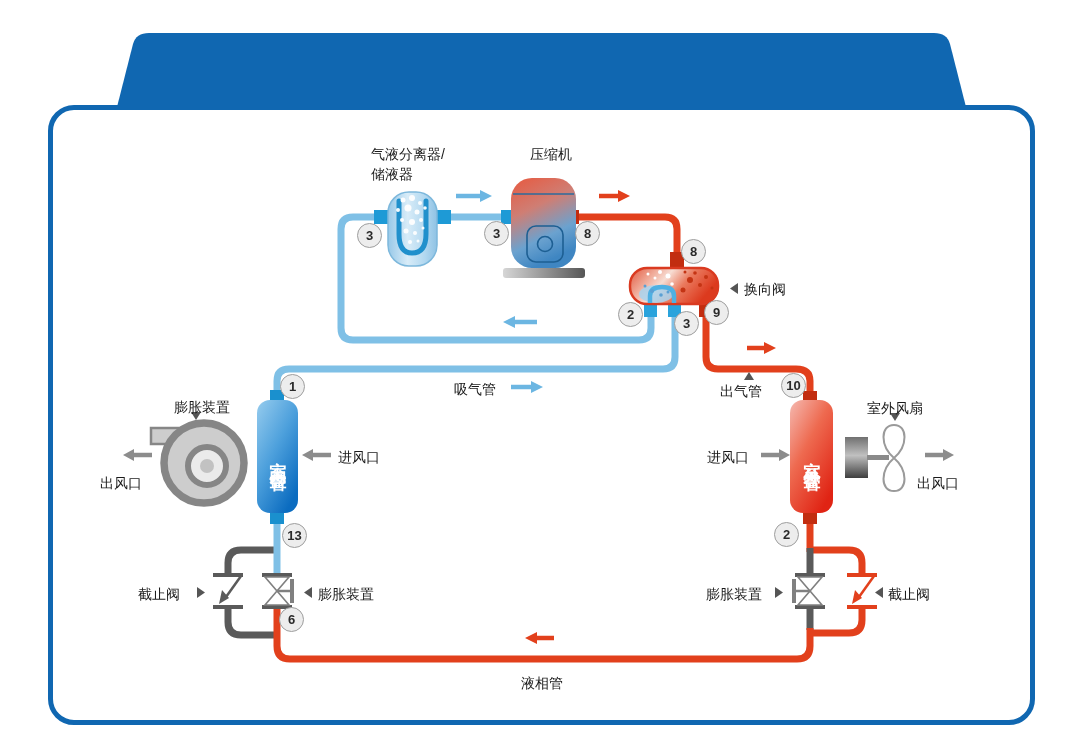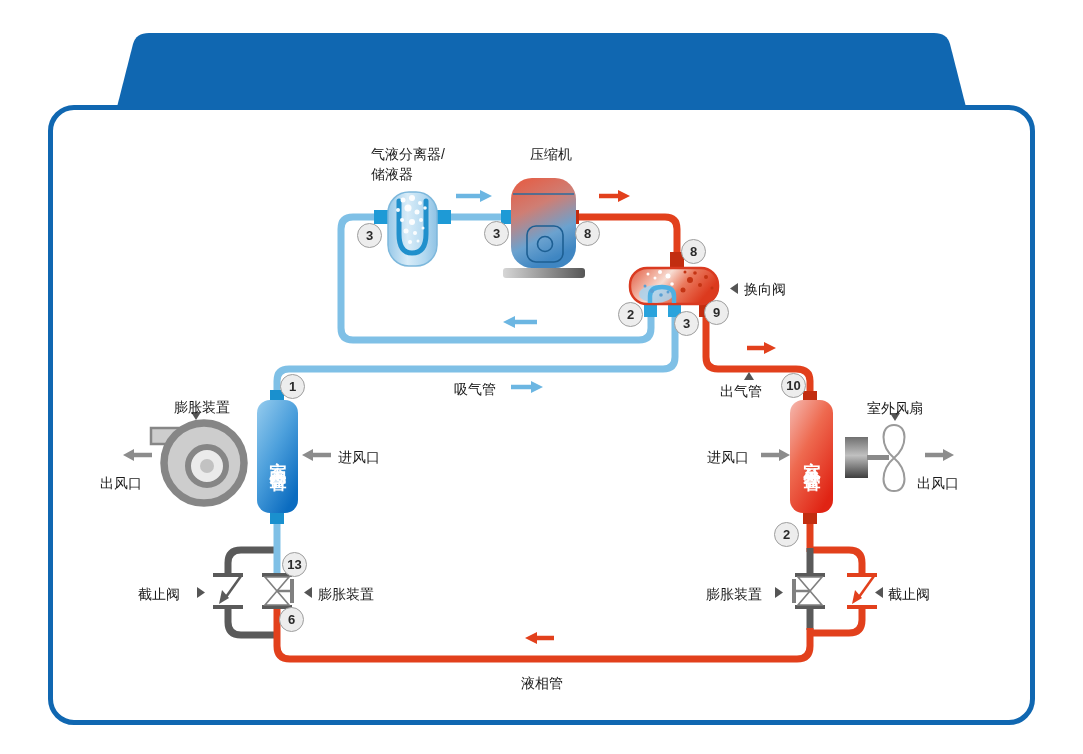--- a/index.html
+++ b/index.html
@@ -300,15 +300,15 @@
   <div class="badge" style="left:618px;top:302px;">2</div>
   <div class="badge" style="left:357px;top:223px;">3</div>
   <div class="badge" style="left:484px;top:221px;">3</div>
   <div class="badge" style="left:674px;top:311px;">3</div>
   <div class="badge" style="left:575px;top:221px;">8</div>
   <div class="badge" style="left:681px;top:239px;">8</div>
   <div class="badge" style="left:704px;top:300px;">9</div>
   <div class="badge" style="left:781px;top:373px;">10</div>
   <div class="badge" style="left:774px;top:522px;">2</div>
   <div class="badge" style="left:279px;top:607px;">6</div>
-  <div class="badge" style="left:282px;top:523px;margin-top:29px;">13</div>
+  <div class="badge" style="left:282px;top:523px;">13</div>
 
 </div>
 
 </body></html>

